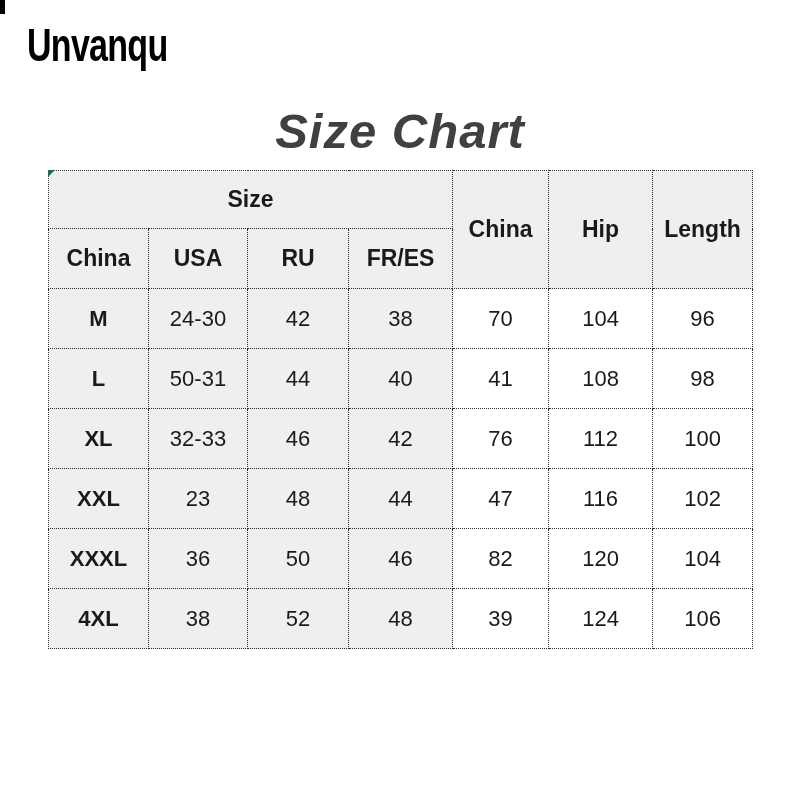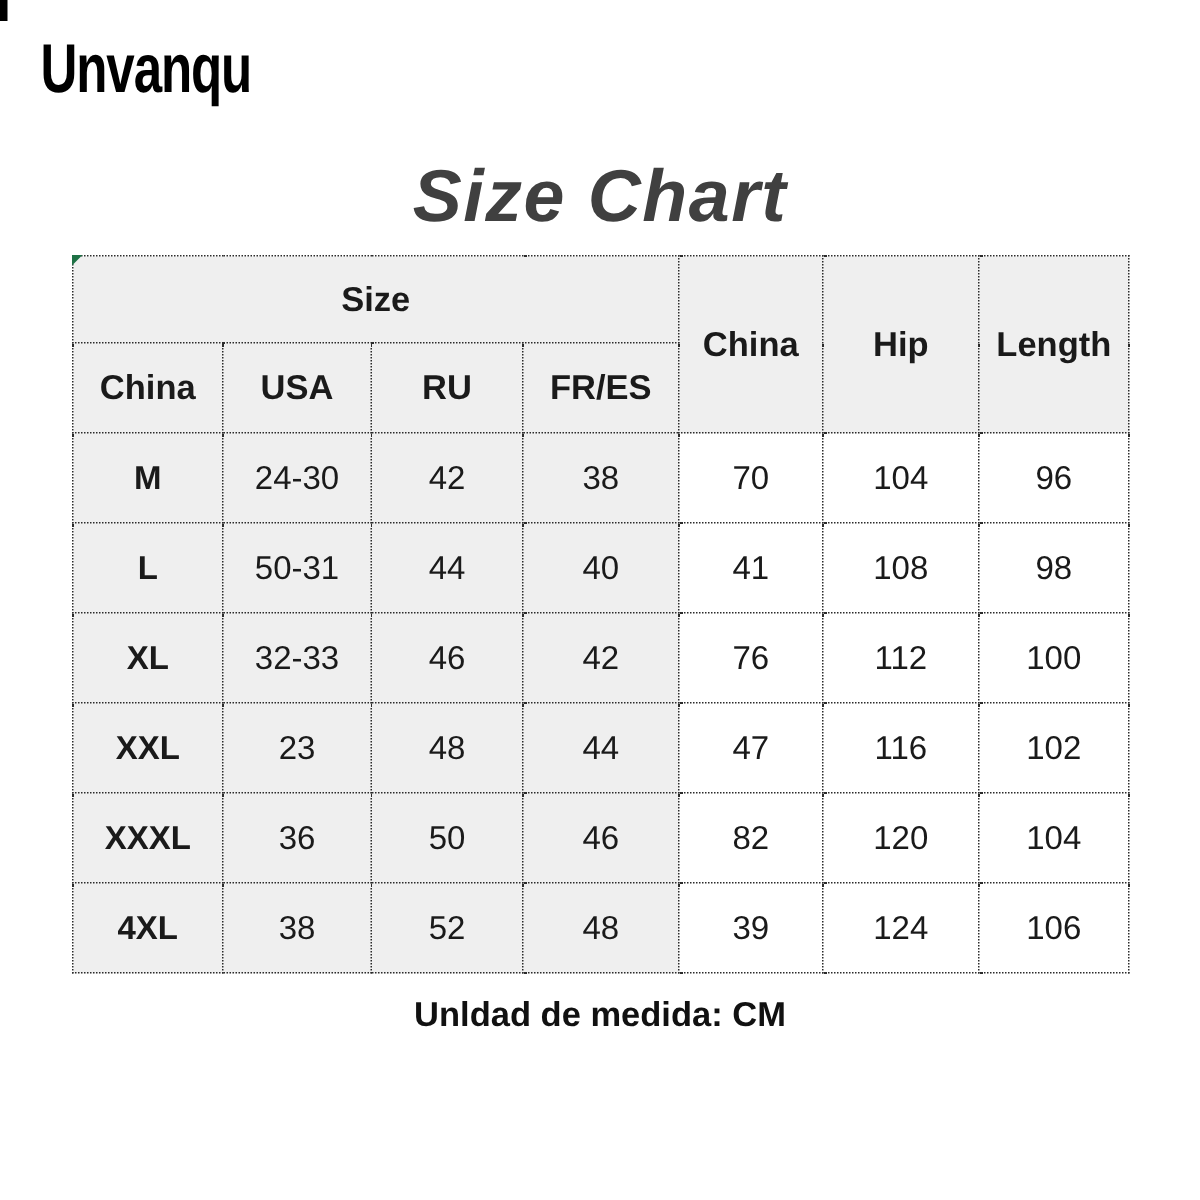--- a/index.html
+++ b/index.html
@@ -190,15 +190,14 @@
           <td class="g">52</td>
           <td class="g">48</td>
           <td>39</td>
           <td>124</td>
           <td>106</td>
         </tr>
       </tbody>
     </table>
   </div>
 
-  <div class="footer">Unldad de medida: CM</div>
 
 </div>
 
 </body></html>

